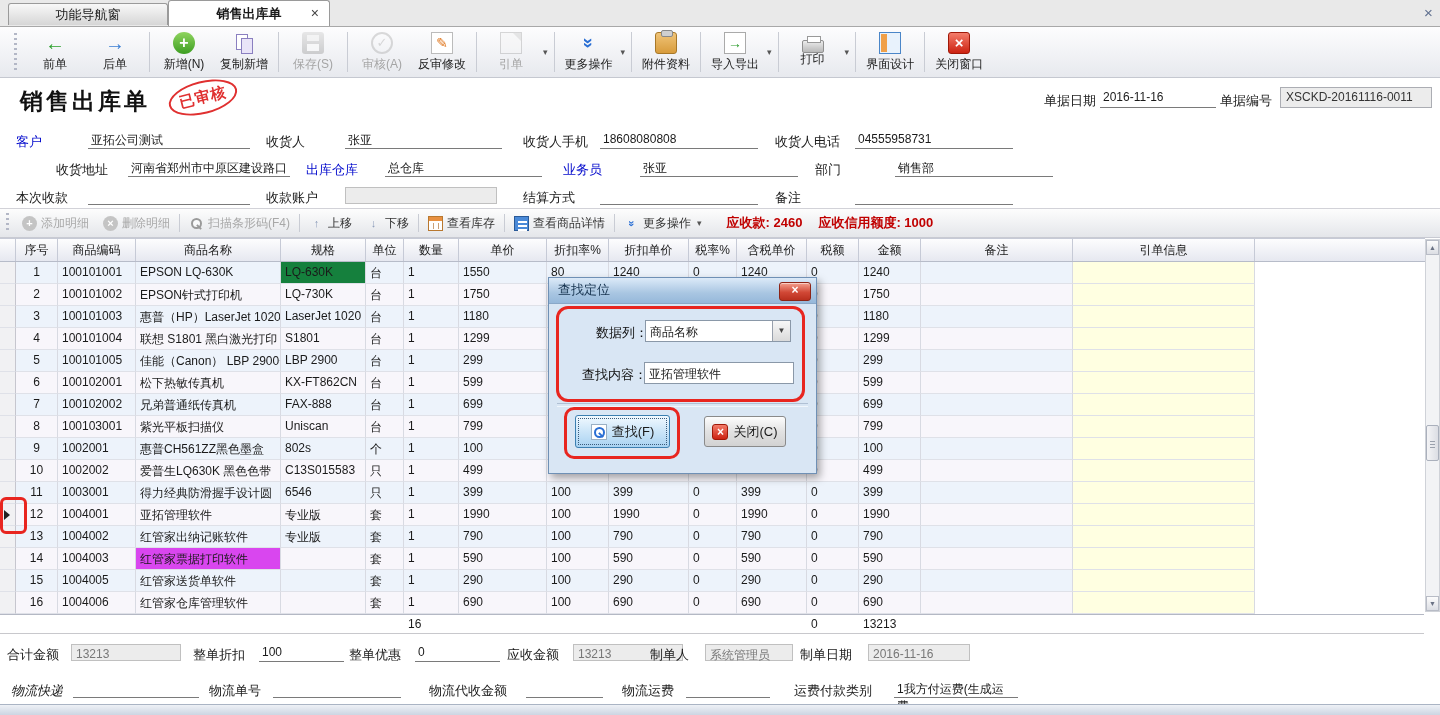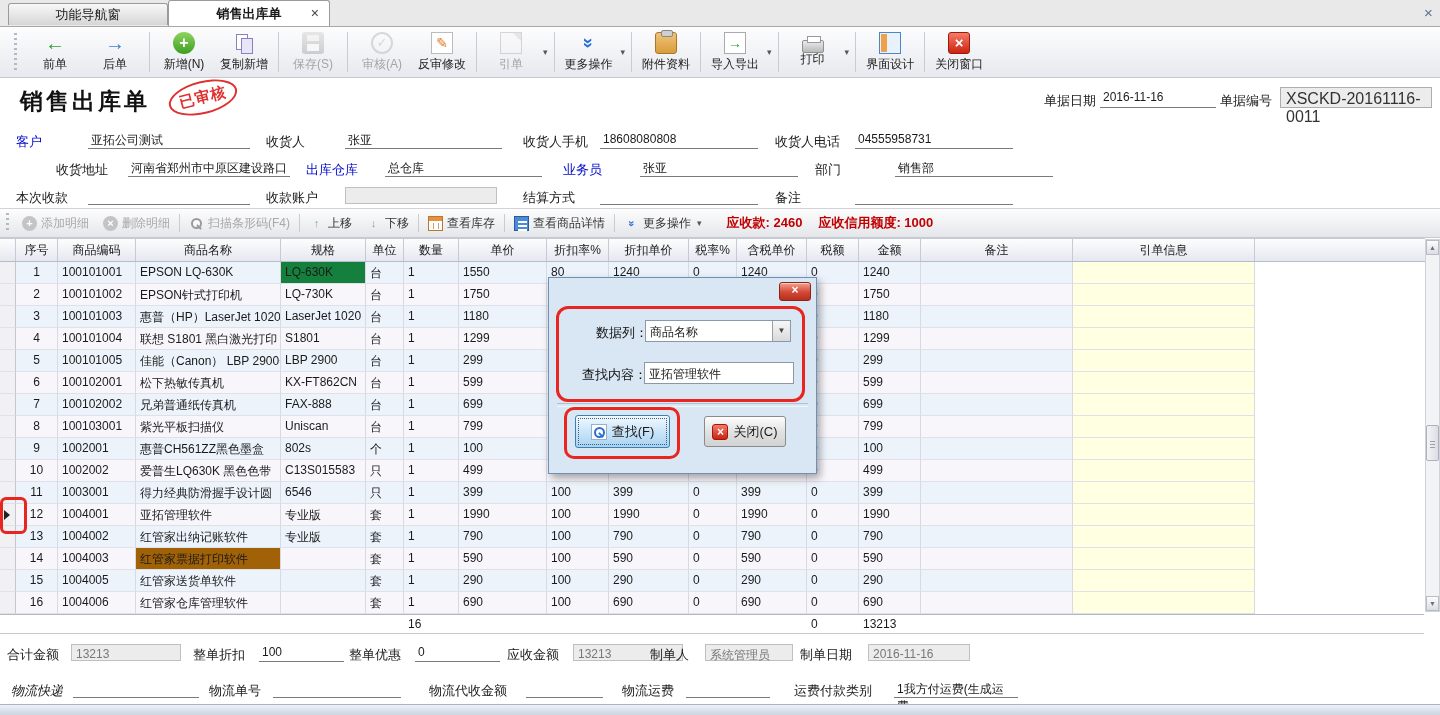--- a/index.html
+++ b/index.html
@@ -57,21 +57,21 @@
   .mag::after{content:"";position:absolute;right:2px;bottom:3px;width:6px;height:2px;background:currentColor;transform:rotate(45deg);}
   .ic-magnifier-gray{color:#9a9a9a;}
   .ic-magnifier-blue{color:#2a6fd4;background:#fff;border:1px solid #9ab0c4;}
 
   
   .titlebar{position:absolute;left:0;top:79px;width:1440px;height:43px;background:#fff;}
   .doc-title{position:absolute;left:20px;top:7px;font-size:23px;font-weight:bold;letter-spacing:3px;color:#111;}
   .stamp{position:absolute;left:168px;top:2px;color:#e03030;border:2px solid #e03030;border-radius:50%;padding:5px 9px;font-size:15px;font-weight:bold;transform:rotate(-14deg);letter-spacing:1px;}
   .hlbl{position:absolute;top:13px;font-size:13px;color:#1a1a1a;}
   .ufield{position:absolute;top:10px;border-bottom:1px solid #7a7a7a;padding:1px 3px 2px;font-size:12px;height:15px;}
-  .gfield{position:absolute;top:8px;background:#ececec;border:1px solid #abadb3;padding:2px 5px;font-size:16px;height:15px;color:#333;}
+  .gfield{position:absolute;top:8px;background:#ececec;border:1px solid #abadb3;padding:2px 5px;font-size:12px;height:15px;color:#333;}
 
   
   .formarea{position:absolute;left:0;top:122px;width:1440px;height:86px;background:#fff;}
   .frow{position:absolute;left:0;width:1440px;height:22px;}
   .flbl{position:absolute;top:3px;font-size:13px;}
   .flbl.blue{color:#0008cc;}
   .fuline{position:absolute;top:0;height:19px;border-bottom:1px solid #7a7a7a;padding:2px 3px 0;font-size:12px;box-sizing:border-box;}
   .fgray{position:absolute;top:1px;height:17px;background:#ececec;border:1px solid #c0c0c0;box-sizing:border-box;}
 
   
@@ -579,21 +579,21 @@
           <div class="gc" style="background: rgb(237, 243, 251); width: 70px; flex: 0 0 70px;">790</div>
           <div class="gc" style="background: rgb(237, 243, 251); width: 52px; flex: 0 0 52px;">0</div>
           <div class="gc" style="background: rgb(237, 243, 251); width: 62px; flex: 0 0 62px;">790</div>
           <div class="gc" style="background: rgb(237, 243, 251); width: 152px; flex: 0 0 152px;"></div>
           <div class="gc" style="background: rgb(255, 255, 225); width: 182px; flex: 0 0 182px;"></div>
         </div>
         <div class="grow">
           <div class="gc markc" style="width: 16px; flex: 0 0 16px;"></div>
           <div class="gc center" style="background: rgb(248, 246, 251); width: 42px; flex: 0 0 42px;">14</div>
           <div class="gc" style="background: rgb(248, 246, 251); width: 78px; flex: 0 0 78px;">1004003</div>
-          <div class="gc" style="background: #a16207; width: 145px; flex: 0 0 145px;">红管家票据打印软件</div>
+          <div class="gc" style="background: #d946ef; width: 145px; flex: 0 0 145px;">红管家票据打印软件</div>
           <div class="gc" style="background: rgb(248, 246, 251); width: 85px; flex: 0 0 85px;"></div>
           <div class="gc" style="background: rgb(248, 246, 251); width: 38px; flex: 0 0 38px;">套</div>
           <div class="gc" style="background: rgb(248, 246, 251); width: 55px; flex: 0 0 55px;">1</div>
           <div class="gc" style="background: rgb(248, 246, 251); width: 88px; flex: 0 0 88px;">590</div>
           <div class="gc" style="background: rgb(248, 246, 251); width: 62px; flex: 0 0 62px;">100</div>
           <div class="gc" style="background: rgb(248, 246, 251); width: 80px; flex: 0 0 80px;">590</div>
           <div class="gc" style="background: rgb(248, 246, 251); width: 48px; flex: 0 0 48px;">0</div>
           <div class="gc" style="background: rgb(248, 246, 251); width: 70px; flex: 0 0 70px;">590</div>
           <div class="gc" style="background: rgb(248, 246, 251); width: 52px; flex: 0 0 52px;">0</div>
           <div class="gc" style="background: rgb(248, 246, 251); width: 62px; flex: 0 0 62px;">590</div>
@@ -685,20 +685,21 @@
       <span class="flbl" style="left: 429px; top: 8px; position: absolute;">物流代收金额</span>
       <span class="fuline" style="left: 526px; width: 77px; top: 5px;"></span>
       <span class="flbl" style="left: 622px; top: 8px; position: absolute;">物流运费</span>
       <span class="fuline" style="left: 686px; width: 84px; top: 5px;"></span>
       <span class="flbl" style="left: 794px; top: 8px; position: absolute;">运费付款类别</span>
       <span class="fuline" style="left: 894px; width: 124px; top: 5px;">1我方付运费(生成运费</span>
     </div>
   <div class="bottomstrip"></div>
 
   <div class="dialog">
+    <div class="dlg-title">查找定位</div>
     <div class="dlg-close">×</div>
     <span class="dlg-lbl" style="left:47px;top:46px">数据列：</span>
     <div class="combo">
       <span class="combo-val">商品名称</span>
       <span class="combo-dd"></span>
     </div>
     <span class="dlg-lbl" style="left:33px;top:88px">查找内容：</span>
     <div class="dlg-input">亚拓管理软件</div>
     <div class="dlg-divider"></div>
     <div class="btn-find">

